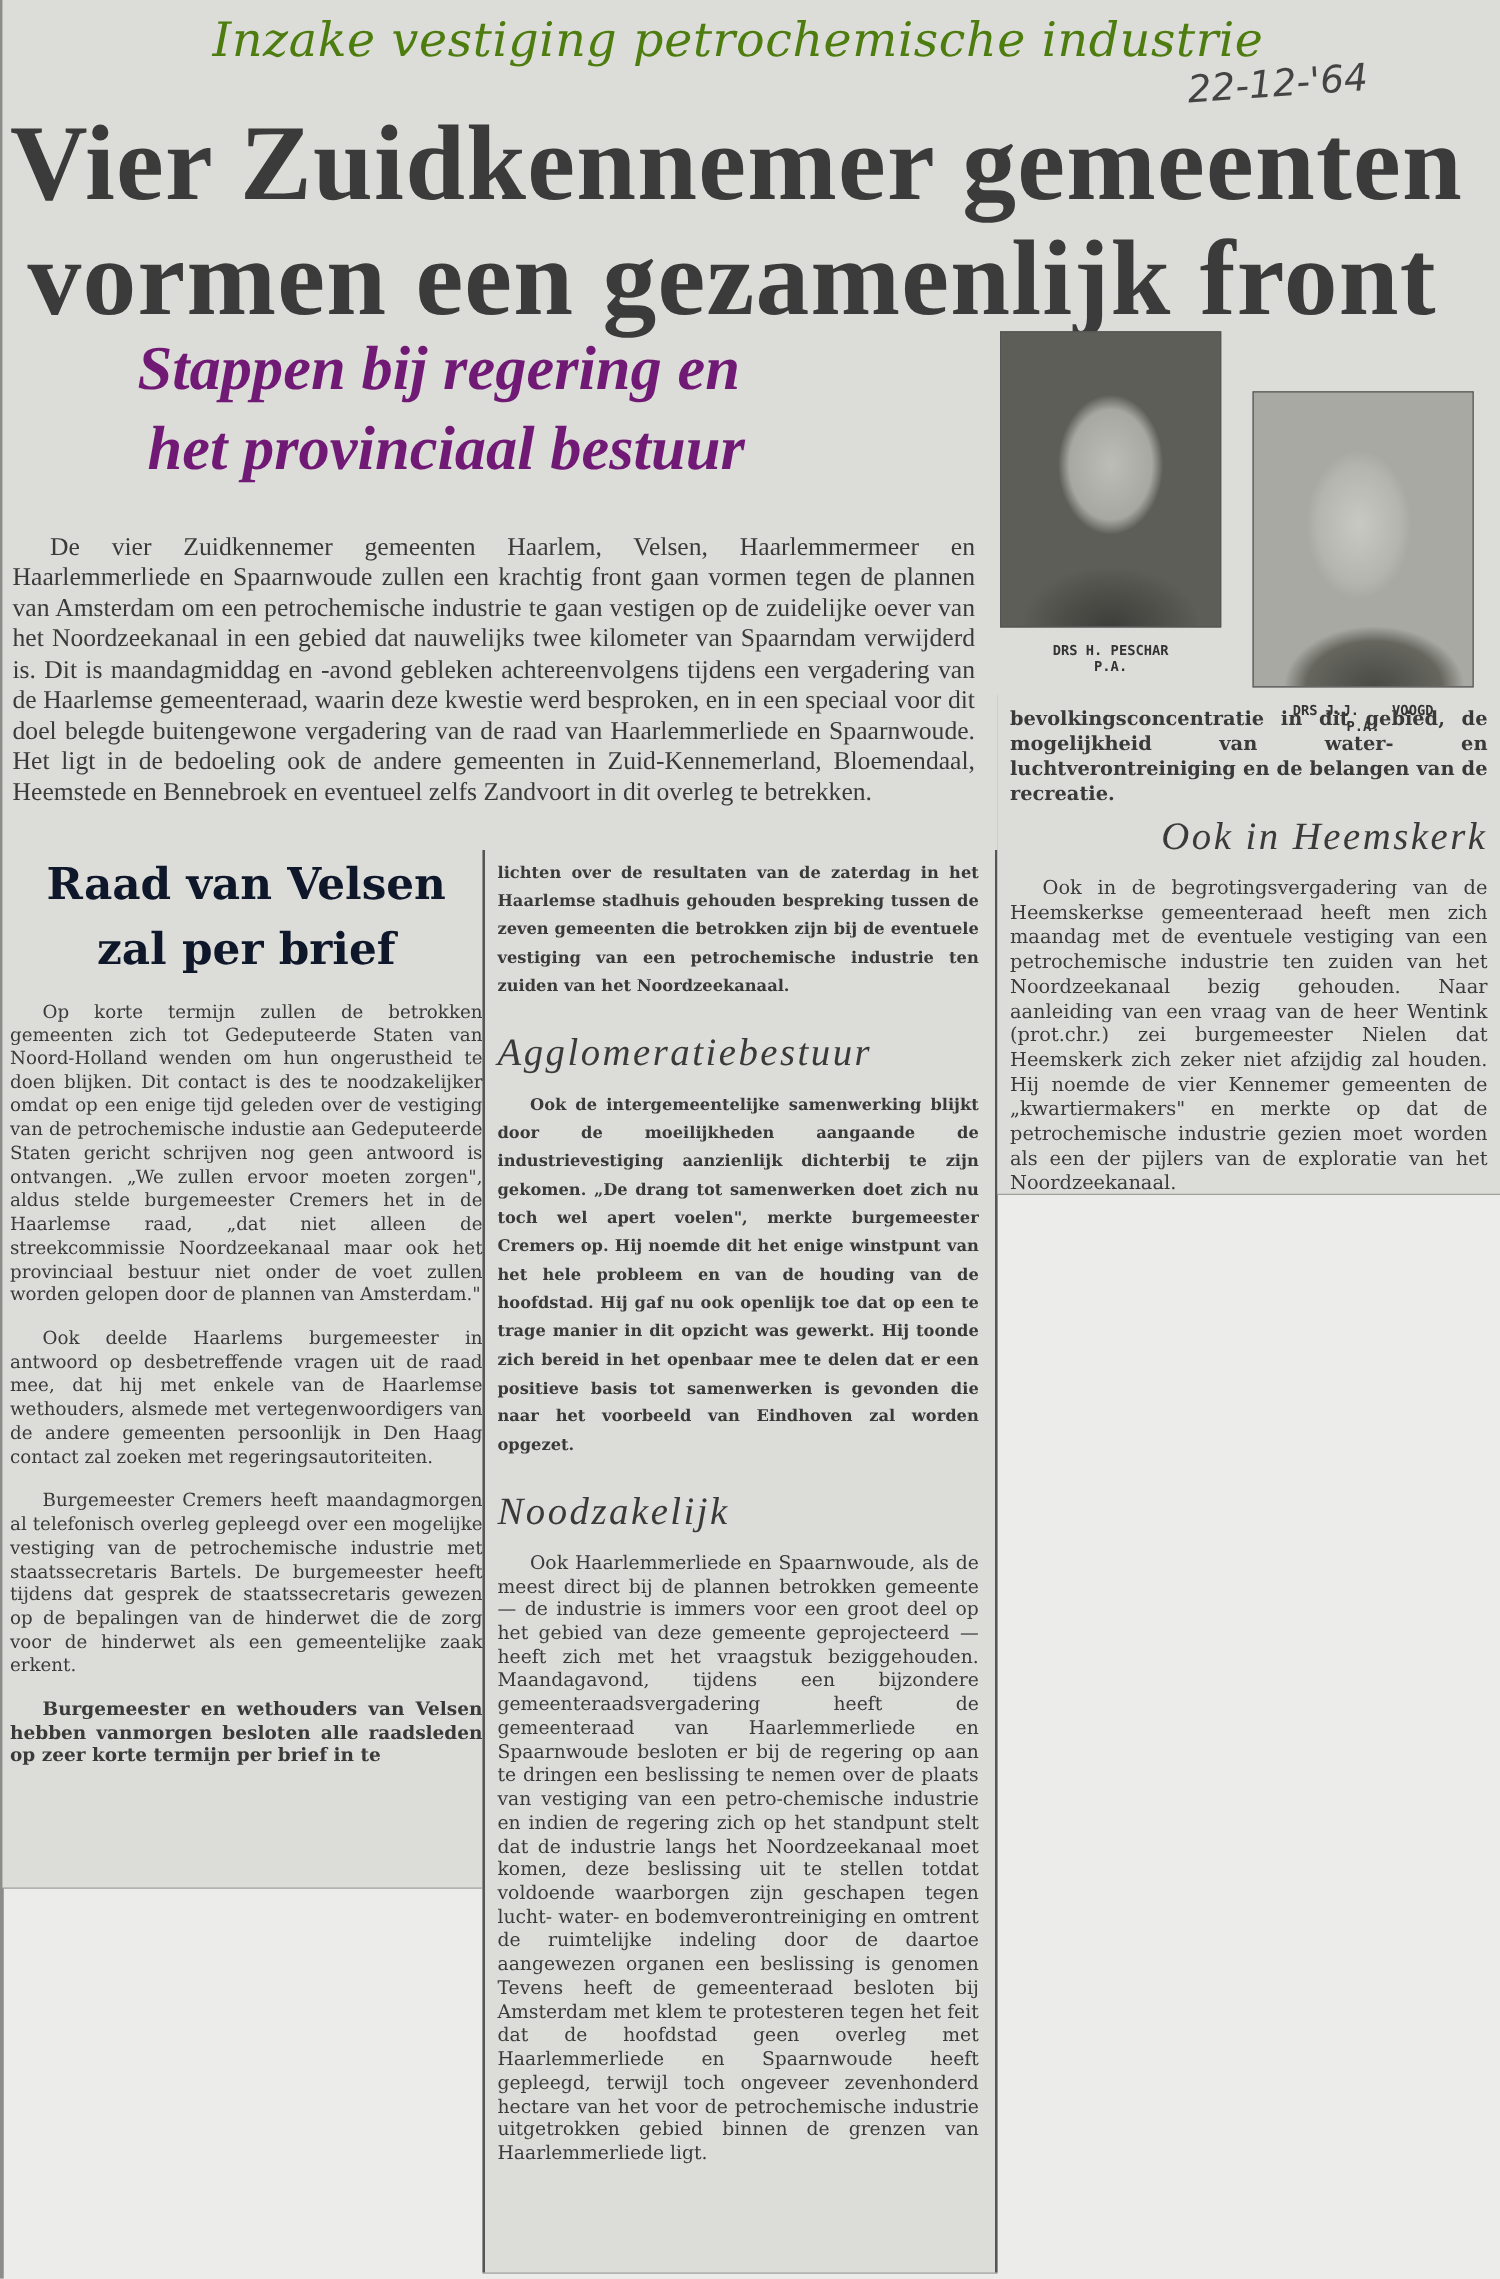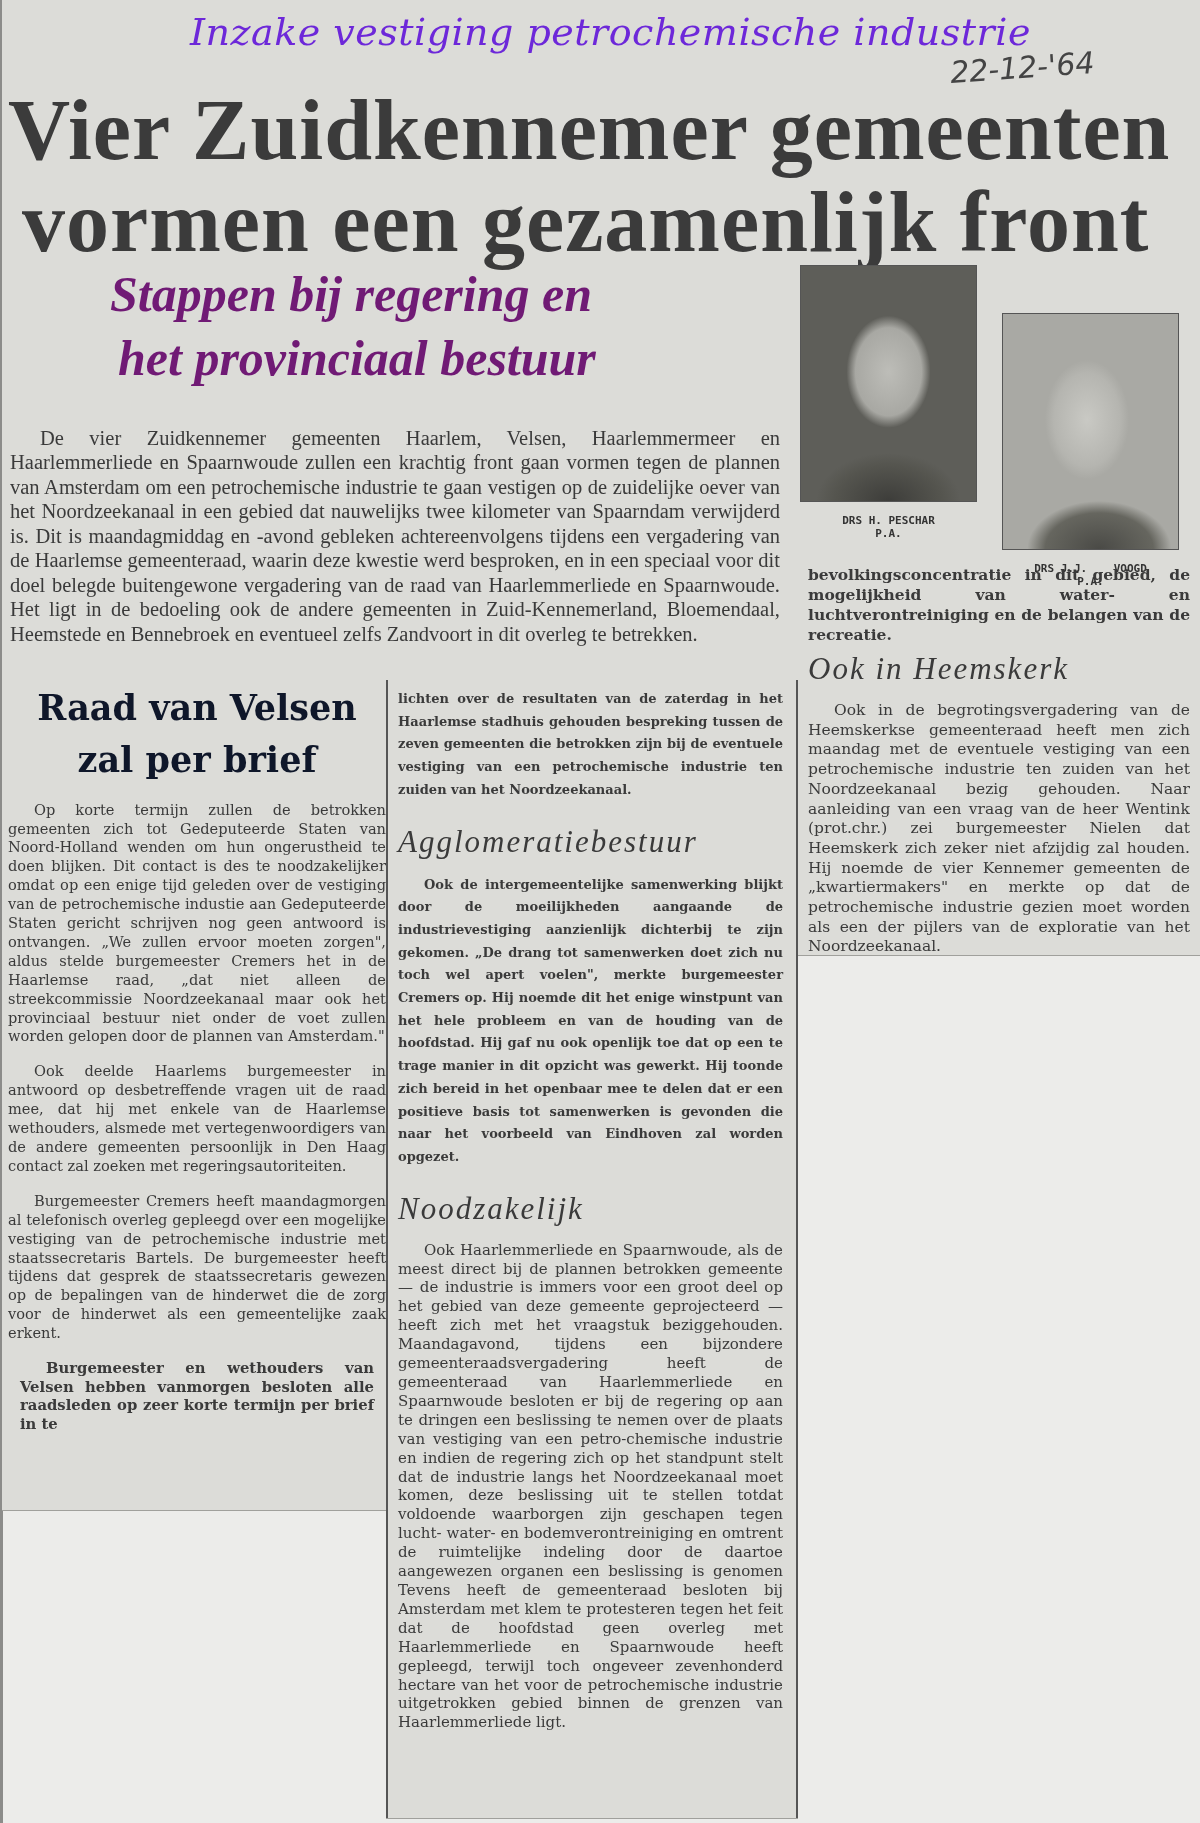--- a/index.html
+++ b/index.html
@@ -21,21 +21,21 @@
       box-shadow: 0 1px 0 #a0a09c;
     }
     .clip-top { left: 2px; top: 0; width: 1198px; height: 680px; }
     .clip-left { left: 2px; top: 680px; width: 384px; height: 830px; }
     .clip-mid  { left: 386px; top: 680px; width: 412px; height: 1138px; border-left: 2px solid #555; border-right: 2px solid #555; box-sizing: border-box; }
     .clip-right{ left: 798px; top: 555px; width: 402px; height: 400px; }
 
     .kicker {
       position: absolute; left: 170px; top: 10px;
       font-family: "DejaVu Serif", serif; font-style: italic;
-      font-size: 38px; color: #6d28d9; letter-spacing: 0.5px; margin-left: 20px;
+      font-size: 38px; color: #4d7c0f; letter-spacing: 0.5px;
     }
     .handwritten-date {
       position: absolute; left: 950px; top: 50px;
       font-family: "DejaVu Sans", sans-serif; font-style: italic;
       font-size: 30px; color: #444; transform: rotate(-4deg);
     }
     .headline {
       position: absolute; left: 0px; top: 84px; width: 1200px;
       font-family: "Liberation Serif", serif; font-weight: bold;
       font-size: 86px; line-height: 92px; color: #3b3b3b;
@@ -90,21 +90,21 @@
       font-size: 15px; line-height: 19.6px; text-align: justify; color: #3a3a3a;
     }
     .indent { text-indent: 26px; }
     .section-head {
       font-family: "Liberation Serif", serif; font-style: italic;
       font-size: 31px; letter-spacing: 2px; color: #3a3a3a;
     }
 
     .right-col { position: absolute; left: 808px; top: 565px; width: 382px; }
     .right-col .bold-para { font-size: 15.5px; line-height: 20px; }
-    .right-col .section-head { margin-top: 6px; margin-bottom: 14px; }
+    .right-col .section-head { margin-top: 6px; margin-bottom: 14px; text-align: right; }
 
     .left-col { position: absolute; left: 8px; top: 682px; width: 378px; }
     .side-head {
       font-family: "DejaVu Serif", serif; font-weight: bold;
       font-size: 35px; line-height: 52px; text-align: center; color: #0f172a;
       margin-bottom: 8px;
     }
     .left-col .serif-para { margin-bottom: 16px; font-size: 14.6px; line-height: 18.9px; }
     .left-col .bold-para { font-size: 14.8px; line-height: 18.5px; }
 
@@ -156,21 +156,21 @@
 </div>
 
 <div class="left-col">
   <div class="side-head">
     <div>Raad van Velsen</div>
     <div>zal per brief</div>
   </div>
   <p class="serif-para indent">Op korte termijn zullen de betrokken gemeenten zich tot Gedeputeerde Staten van Noord-Holland wenden om hun ongerustheid te doen blijken. Dit contact is des te noodzakelijker omdat op een enige tijd geleden over de vestiging van de petrochemische industie aan Gedeputeerde Staten gericht schrijven nog geen antwoord is ontvangen. „We zullen ervoor moeten zorgen", aldus stelde burgemeester Cremers het in de Haarlemse raad, „dat niet alleen de streekcommissie Noordzeekanaal maar ook het provinciaal bestuur niet onder de voet zullen worden gelopen door de plannen van Amsterdam."</p>
   <p class="serif-para indent">Ook deelde Haarlems burgemeester in antwoord op desbetreffende vragen uit de raad mee, dat hij met enkele van de Haarlemse wethouders, alsmede met vertegenwoordigers van de andere gemeenten persoonlijk in Den Haag contact zal zoeken met regeringsautoriteiten.</p>
   <p class="serif-para indent">Burgemeester Cremers heeft maandagmorgen al telefonisch overleg gepleegd over een mogelijke vestiging van de petrochemische industrie met staatssecretaris Bartels. De burgemeester heeft tijdens dat gesprek de staatssecretaris gewezen op de bepalingen van de hinderwet die de zorg voor de hinderwet als een gemeentelijke zaak erkent.</p>
-  <p class="bold-para indent" style="margin:12px;">Burgemeester en wethouders van Velsen hebben vanmorgen besloten alle raadsleden op zeer korte termijn per brief in te</p>
+  <p class="bold-para indent" style="margin:0;">Burgemeester en wethouders van Velsen hebben vanmorgen besloten alle raadsleden op zeer korte termijn per brief in te</p>
 </div>
 
 <div class="mid-col">
   <p class="bold-para" style="margin:0;">lichten over de resultaten van de zaterdag in het Haarlemse stadhuis gehouden bespreking tussen de zeven gemeenten die betrokken zijn bij de eventuele vestiging van een petrochemische industrie ten zuiden van het Noordzeekanaal.</p>
   <div class="section-head">Agglomeratiebestuur</div>
   <p class="bold-para indent" style="margin:0;">Ook de intergemeentelijke samenwerking blijkt door de moeilijkheden aangaande de industrievestiging aanzienlijk dichterbij te zijn gekomen. „De drang tot samenwerken doet zich nu toch wel apert voelen", merkte burgemeester Cremers op. Hij noemde dit het enige winstpunt van het hele probleem en van de houding van de hoofdstad. Hij gaf nu ook openlijk toe dat op een te trage manier in dit opzicht was gewerkt. Hij toonde zich bereid in het openbaar mee te delen dat er een positieve basis tot samenwerken is gevonden die naar het voorbeeld van Eindhoven zal worden opgezet.</p>
   <div class="section-head">Noodzakelijk</div>
   <p class="serif-para indent" style="margin:0;">Ook Haarlemmerliede en Spaarnwoude, als de meest direct bij de plannen betrokken gemeente — de industrie is immers voor een groot deel op het gebied van deze gemeente geprojecteerd — heeft zich met het vraagstuk beziggehouden. Maandagavond, tijdens een bijzondere gemeenteraadsvergadering heeft de gemeenteraad van Haarlemmerliede en Spaarnwoude besloten er bij de regering op aan te dringen een beslissing te nemen over de plaats van vestiging van een petro-chemische industrie en indien de regering zich op het standpunt stelt dat de industrie langs het Noordzeekanaal moet komen, deze beslissing uit te stellen totdat voldoende waarborgen zijn geschapen tegen lucht- water- en bodemverontreiniging en omtrent de ruimtelijke indeling door de daartoe aangewezen organen een beslissing is genomen Tevens heeft de gemeenteraad besloten bij Amsterdam met klem te protesteren tegen het feit dat de hoofdstad geen overleg met Haarlemmerliede en Spaarnwoude heeft gepleegd, terwijl toch ongeveer zevenhonderd hectare van het voor de petrochemische industrie uitgetrokken gebied binnen de grenzen van Haarlemmerliede ligt.</p>
 </div>
 

